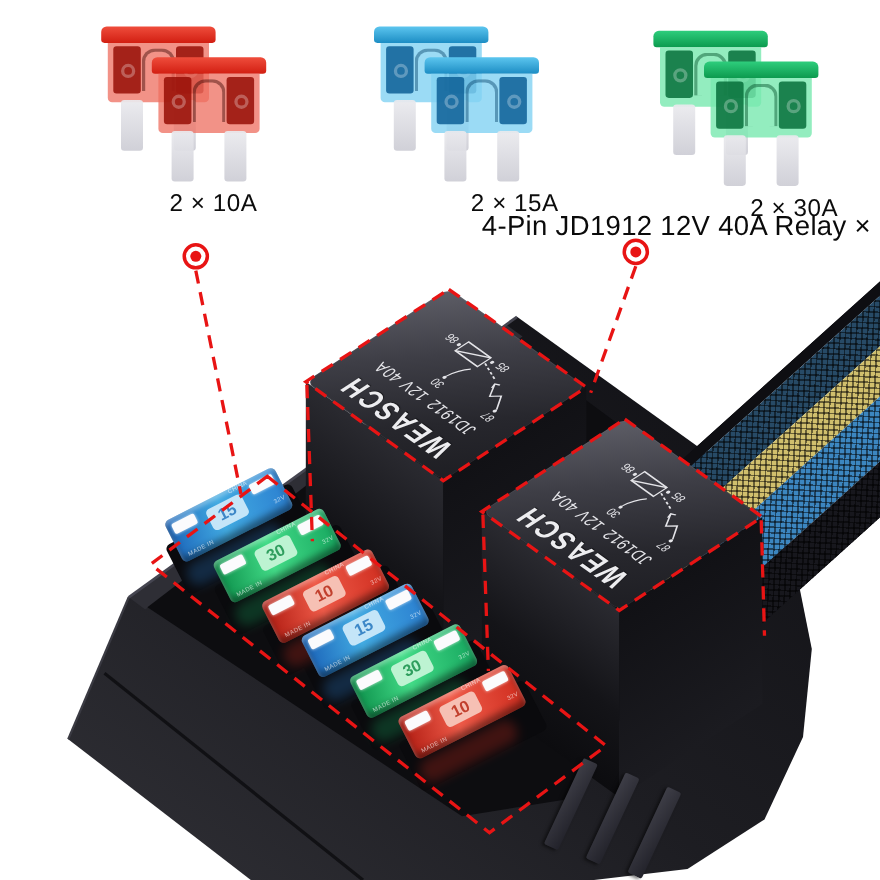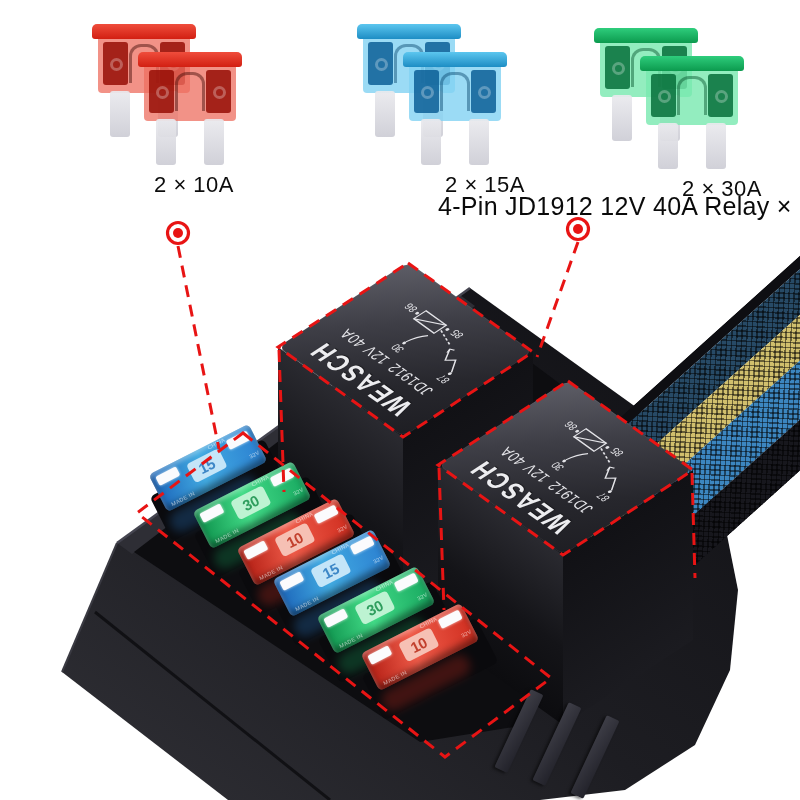--- a/index.html
+++ b/index.html
@@ -114,21 +114,21 @@
         <span class="kear l"></span>
         <span class="kear r"></span>
         <span class="kelem"></span>
       </div>
       <span class="kleg l"></span>
       <span class="kleg r"></span>
     </div>
     <div class="kit-label" style="left:-26px;">2 × 10A</div>
   </div>
 
-  <div class="kit" style="left:355px;top:24px;">
+  <div class="kit" style="left:338px;top:24px;">
     <div class="kfuse kf-blue" style="left:2px;top:0;">
       <div class="kcap"></div>
       <div class="kbody">
         <span class="kear l"></span>
         <span class="kear r"></span>
         <span class="kelem"></span>
       </div>
       <span class="kleg l"></span>
       <span class="kleg r"></span>
     </div>

